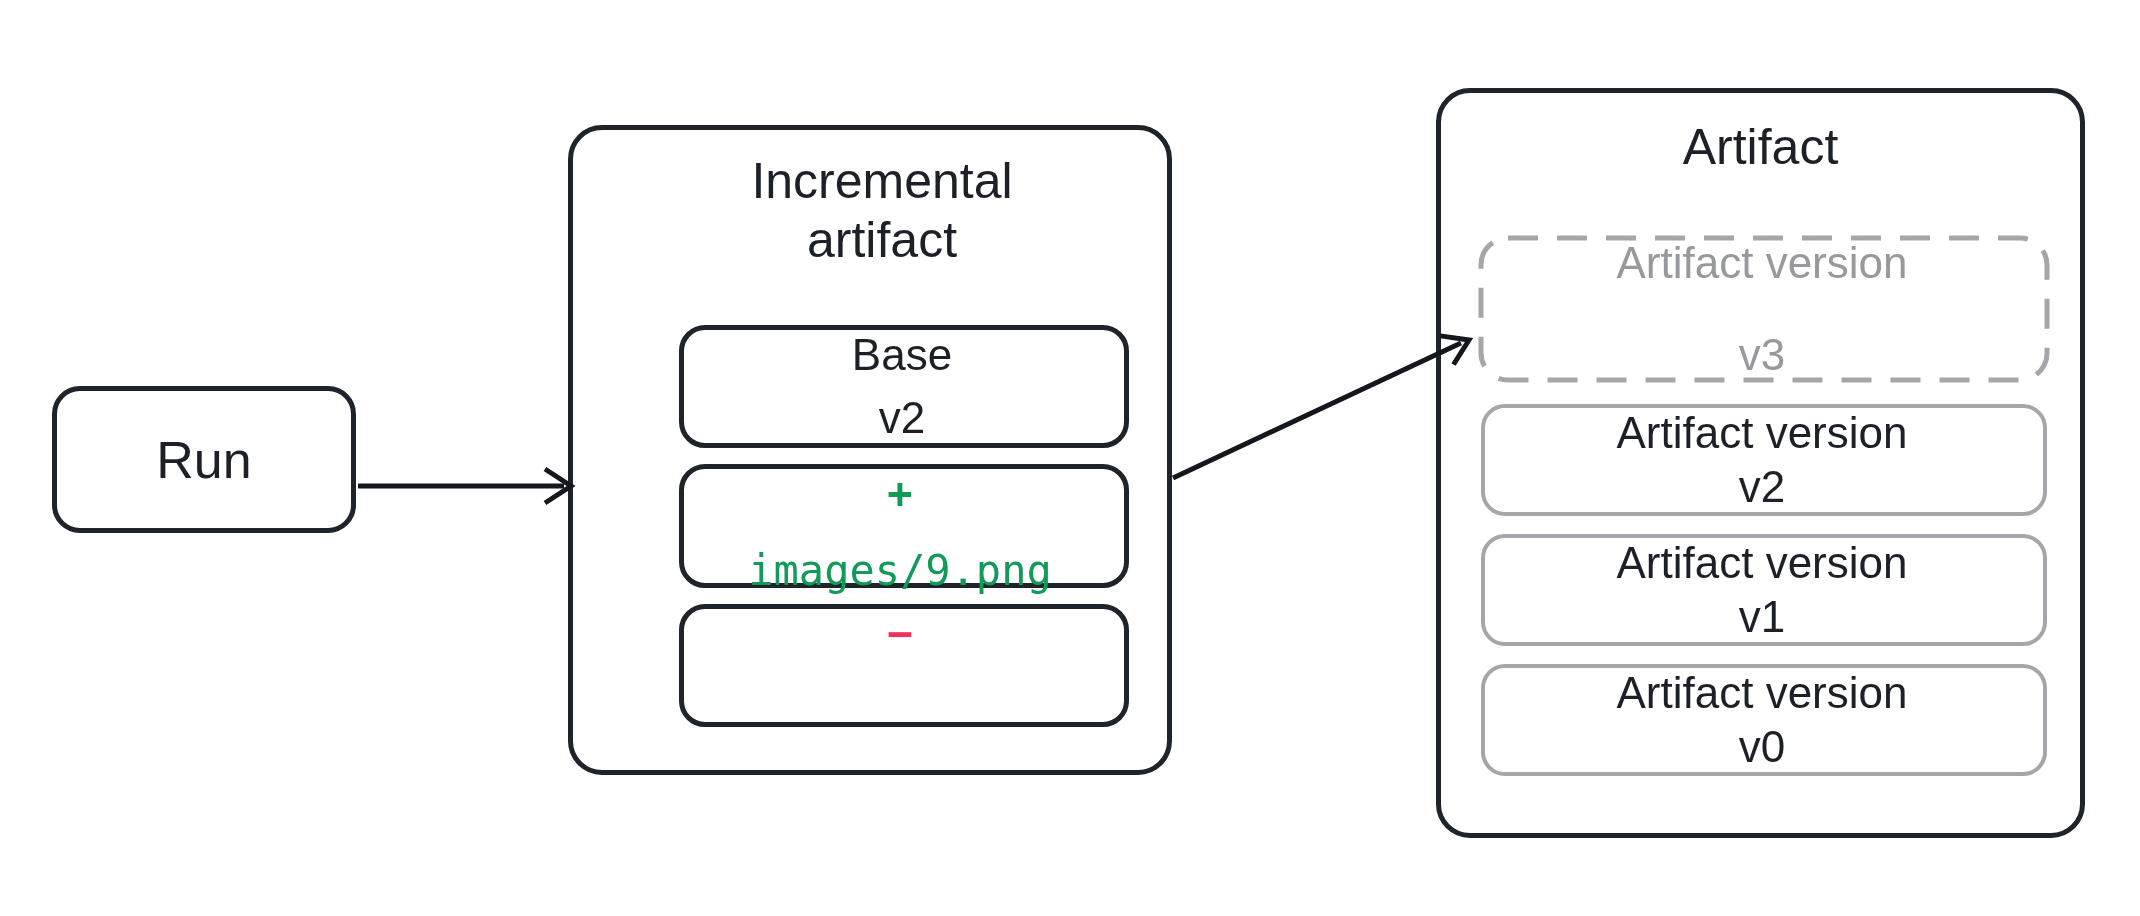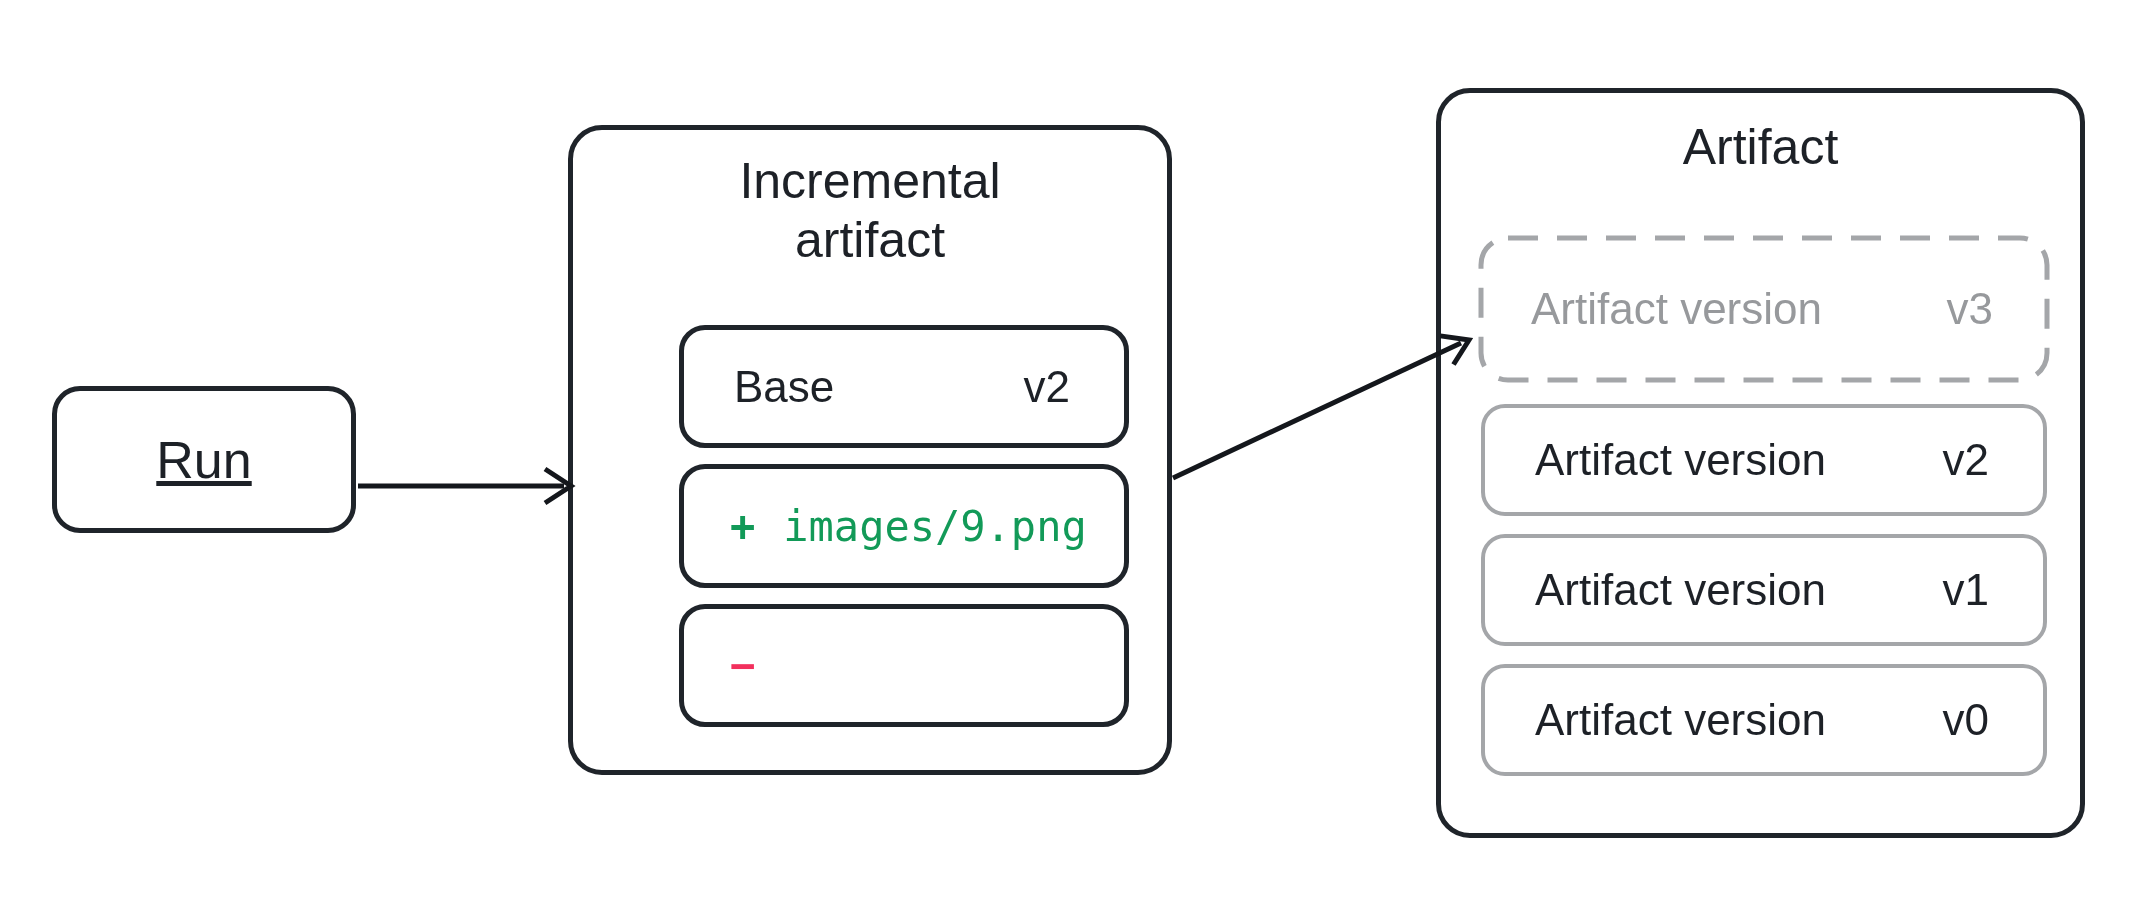--- a/index.html
+++ b/index.html
@@ -5,31 +5,31 @@
   html,body { margin:0; padding:0; background:#ffffff; }
   .stage {
     position:relative; width:2140px; height:916px; background:#ffffff;
     font-family:"Liberation Sans", sans-serif; color:var(--ink,#1d2127);
     overflow:hidden;
   }
   .node {
     position:absolute; background:#ffffff; box-sizing:border-box;
     border:5px solid var(--outline,#1f242a);
   }
-  .node.run { border-radius:28px; display:flex; align-items:center; justify-content:center;text-decoration:underline; }
+  .node.run { border-radius:28px; display:flex; align-items:center; justify-content:center; }
   .node.big { border-radius:34px; }
   .node-title {
     position:absolute; text-align:center; font-size:50px; line-height:1.18;
     color:var(--ink,#1d2127); z-index:3;
   }
   .run-label { font-size:52px; color:var(--ink,#1d2127); }
   .chip {
     position:absolute; box-sizing:border-box; background:#ffffff; z-index:3;
     display:flex; align-items:center; justify-content:space-between;
-    font-size:44px; padding:0 54px 0 50px; border-radius:26px;
+    font-size:44px; padding:0 54px 0 50px; border-radius:26px;flex-direction:column;
   }
   .chip.dark  { border:5px solid var(--outline,#1f242a);margin-left:36px; }
   .chip.gray  { border:4px solid var(--chipline,#a4a6a9); border-radius:24px; color:var(--ink,#1d2127); }
   .chip.ghost { border:none; background:transparent; color:var(--muted,#97999c); }
   .chip.mono {
     font-family:"DejaVu Sans Mono","Liberation Mono",monospace; font-size:42px;
     justify-content:flex-start; gap:28px; padding-left:46px;
   }
   .chip.mono .sign { font-weight:700; }
   .chip.added   { color:var(--added,#129a58); }
@@ -52,21 +52,21 @@
   <div class="node big" style="left:1436px; top:88px; width:649px; height:750px;"></div>
 
   <svg class="overlay" width="2140" height="916" viewBox="0 0 2140 916">
     <line class="stroke" x1="358" y1="486" x2="564" y2="486"></line>
     <polyline class="stroke" points="545,469 571,486 545,503"></polyline>
     <line class="stroke" x1="1173" y1="478" x2="1461" y2="343"></line>
     <polyline class="stroke" points="1440.3,335.9 1469,340 1453.5,364.5"></polyline>
     <rect class="dashrect" x="1481" y="238" width="566" height="142" rx="27" stroke-dasharray="30 19"></rect>
   </svg>
 
-  <div class="node-title" style="left:568px; top:152px; width:604px;">
+  <div class="node-title" style="left:580px; top:152px; width:604px;">
     <span style="display:block">Incremental</span>
     <span style="display:block">artifact</span>
   </div>
 
   <div class="chip dark" style="left:643px; top:325px; width:450px; height:123px;">
     <span>Base</span>
     <span>v2</span>
   </div>
 
   <div class="chip dark mono added" style="left:643px; top:464px; width:450px; height:124px;">

